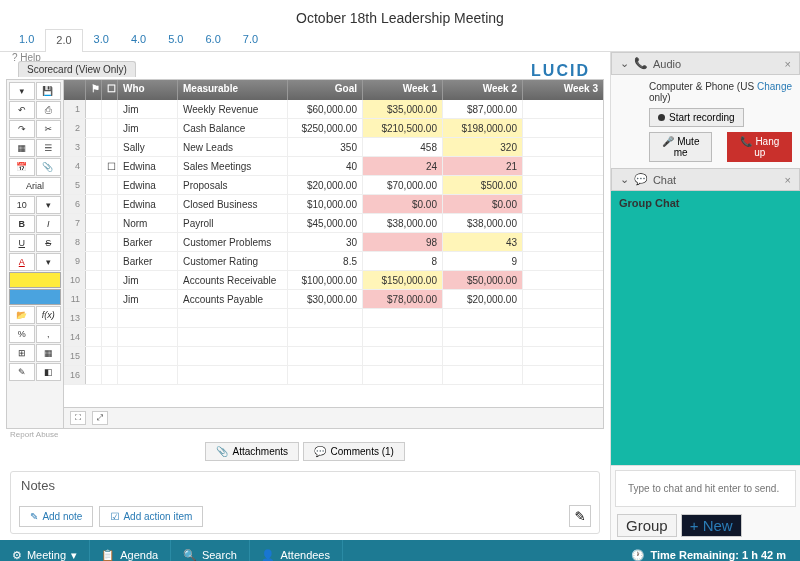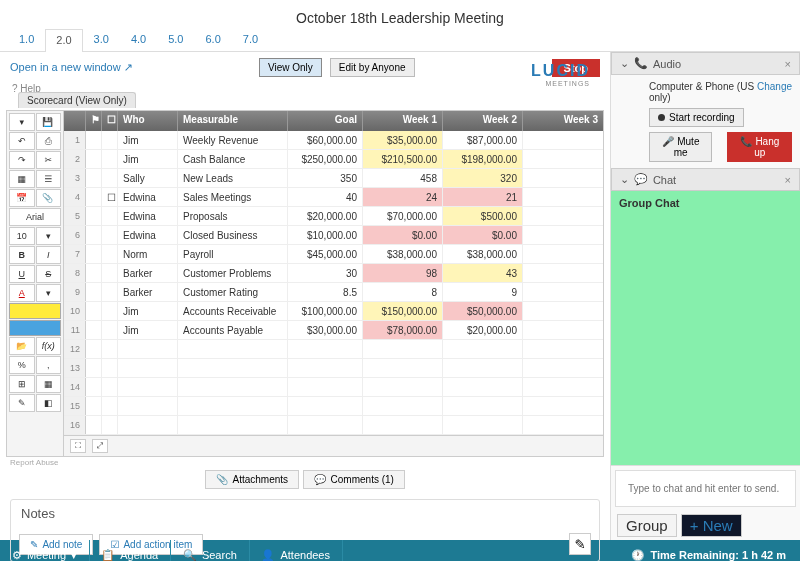--- a/index.html
+++ b/index.html
@@ -56,21 +56,21 @@
 .panel-head { background: #e8e8e8; border: 1px solid #ccc; padding: 4px 8px; display: flex; align-items: center; font-size: 11px; color: #555; gap: 5px; }
 .panel-head .chev { cursor: pointer; }
 .panel-head .x { margin-left: auto; cursor: pointer; color: #888; }
 .audio-body { padding: 6px 8px; font-size: 10px; margin-left: 30px; }
 .audio-line { display: flex; justify-content: space-between; margin-bottom: 5px; }
 .rec-btn { padding: 3px 8px; border: 1px solid #bbb; background: #eee; font-size: 10px; cursor: pointer; display: flex; align-items: center; gap: 4px; }
 .dot { width: 7px; height: 7px; background: #333; border-radius: 50%; }
 .audio-btns { display: flex; gap: 15px; margin-top: 5px; }
 .mute-btn { padding: 3px 8px; border: 1px solid #bbb; background: #eee; font-size: 10px; cursor: pointer; }
 .hang-btn { padding: 3px 10px; border: none; background: #c9302c; color: #fff; font-size: 10px; cursor: pointer; }
-.chat-body { flex: 1; background: #86efac; padding: 6px 8px; font-size: 11px; display: flex; flex-direction: column; }
+.chat-body { flex: 1; background: #14b8a6; padding: 6px 8px; font-size: 11px; display: flex; flex-direction: column; }
 .chat-input-row { border-top: 1px solid #ddd; padding: 4px; }
 .chat-input { width: 100%; border: 1px solid #ddd; padding: 12px; font-size: 10px; color: #999; }
 .chat-tabs { display: flex; gap: 4px; padding: 3px 6px; font-size: 15px; }
 .chat-tab { padding: 2px 8px; border: 1px solid #ccc; background: #f4f4f4; cursor: pointer; }
 .chat-tab.new { color: #2a7bb5; background: #0f172a; }
 .bottom-bar { height: 30px; background: #1d7a93; color: #fff; display: flex; align-items: stretch; font-size: 11px; }
 .bb-btn { padding: 0 12px; display: flex; align-items: center; gap: 5px; border-right: 1px solid #2a8ba5; cursor: pointer; }
 .bb-time { margin-left: auto; padding: 0 14px; display: flex; align-items: center; gap: 5px; font-weight: bold; }
 </style>
 </head>
@@ -82,27 +82,20 @@
     <div class="tab active">2.0</div>
     <div class="tab">3.0</div>
     <div class="tab">4.0</div>
     <div class="tab">5.0</div>
     <div class="tab">6.0</div>
     <div class="tab">7.0</div>
   </div>
 
 <div class="main">
   <div class="left">
-    <div class="toolbar-row">
-      <span class="link"><span>Open in a new window</span> ↗</span>
-      <span style="flex:0 0 110px"></span>
-      <button class="view-btn active">View Only</button>
-      <button class="view-btn">Edit by Anyone</button>
-      <button class="stop-btn">Stop</button>
-    </div>
     <div class="help">?  Help</div>
     <div class="logo">
       <div class="logo-text"><span class="logo-other">L</span><span class="logo-other">U</span><span class="logo-other">C</span><span class="logo-other">I</span><span class="logo-other">D</span></div>
       <div class="logo-sub">MEETINGS</div>
     </div>
 
     <div style="position:relative;margin-top:14px;flex:1;display:flex;flex-direction:column">
       <div class="sheet-tab">Scorecard (View Only)</div>
       <div class="sheet-area">
         <div class="sheet-toolbar">
@@ -305,31 +298,20 @@
               </div>
               <div class="grid-row">
                 <div class="cell rn">11</div>
                 <div class="cell col-marker"></div>
                 <div class="cell col-chk"></div>
                 <div class="cell col-who">Jim</div>
                 <div class="cell col-meas">Accounts Payable</div>
                 <div class="cell col-goal c-goal">$30,000.00</div>
                 <div class="cell col-wk c-wk hl-pink">$78,000.00</div>
                 <div class="cell col-wk c-wk ">$20,000.00</div>
-                <div class="cell col-wk c-wk " style="border-right:none"></div>
-              </div>
-              <div class="grid-row">
-                <div class="cell rn">12</div>
-                <div class="cell col-marker"></div>
-                <div class="cell col-chk"></div>
-                <div class="cell col-who"></div>
-                <div class="cell col-meas"></div>
-                <div class="cell col-goal c-goal"></div>
-                <div class="cell col-wk c-wk "></div>
-                <div class="cell col-wk c-wk "></div>
                 <div class="cell col-wk c-wk " style="border-right:none"></div>
               </div>
               <div class="grid-row">
                 <div class="cell rn">13</div>
                 <div class="cell col-marker"></div>
                 <div class="cell col-chk"></div>
                 <div class="cell col-who"></div>
                 <div class="cell col-meas"></div>
                 <div class="cell col-goal c-goal"></div>
                 <div class="cell col-wk c-wk "></div>

